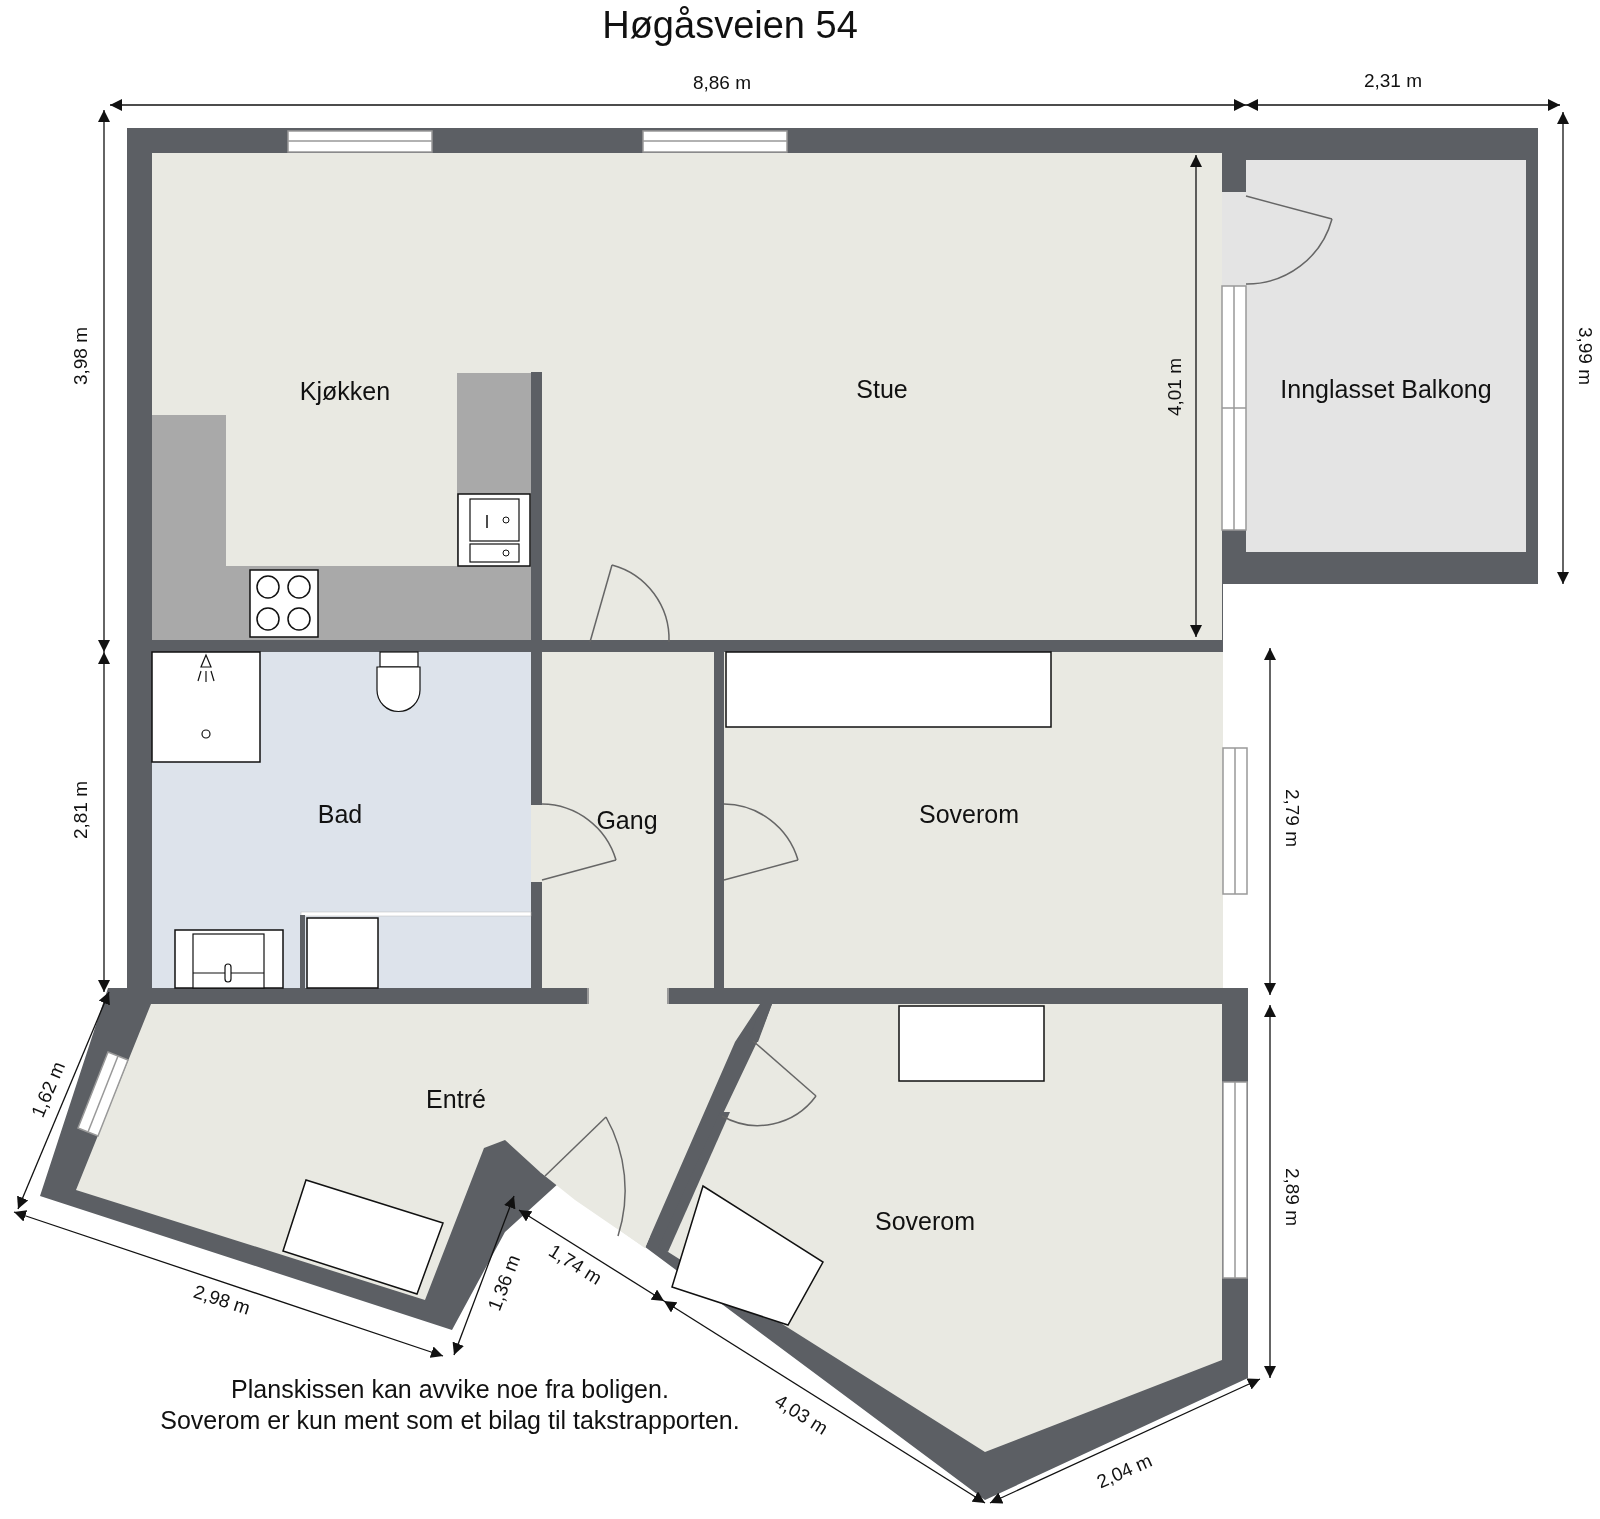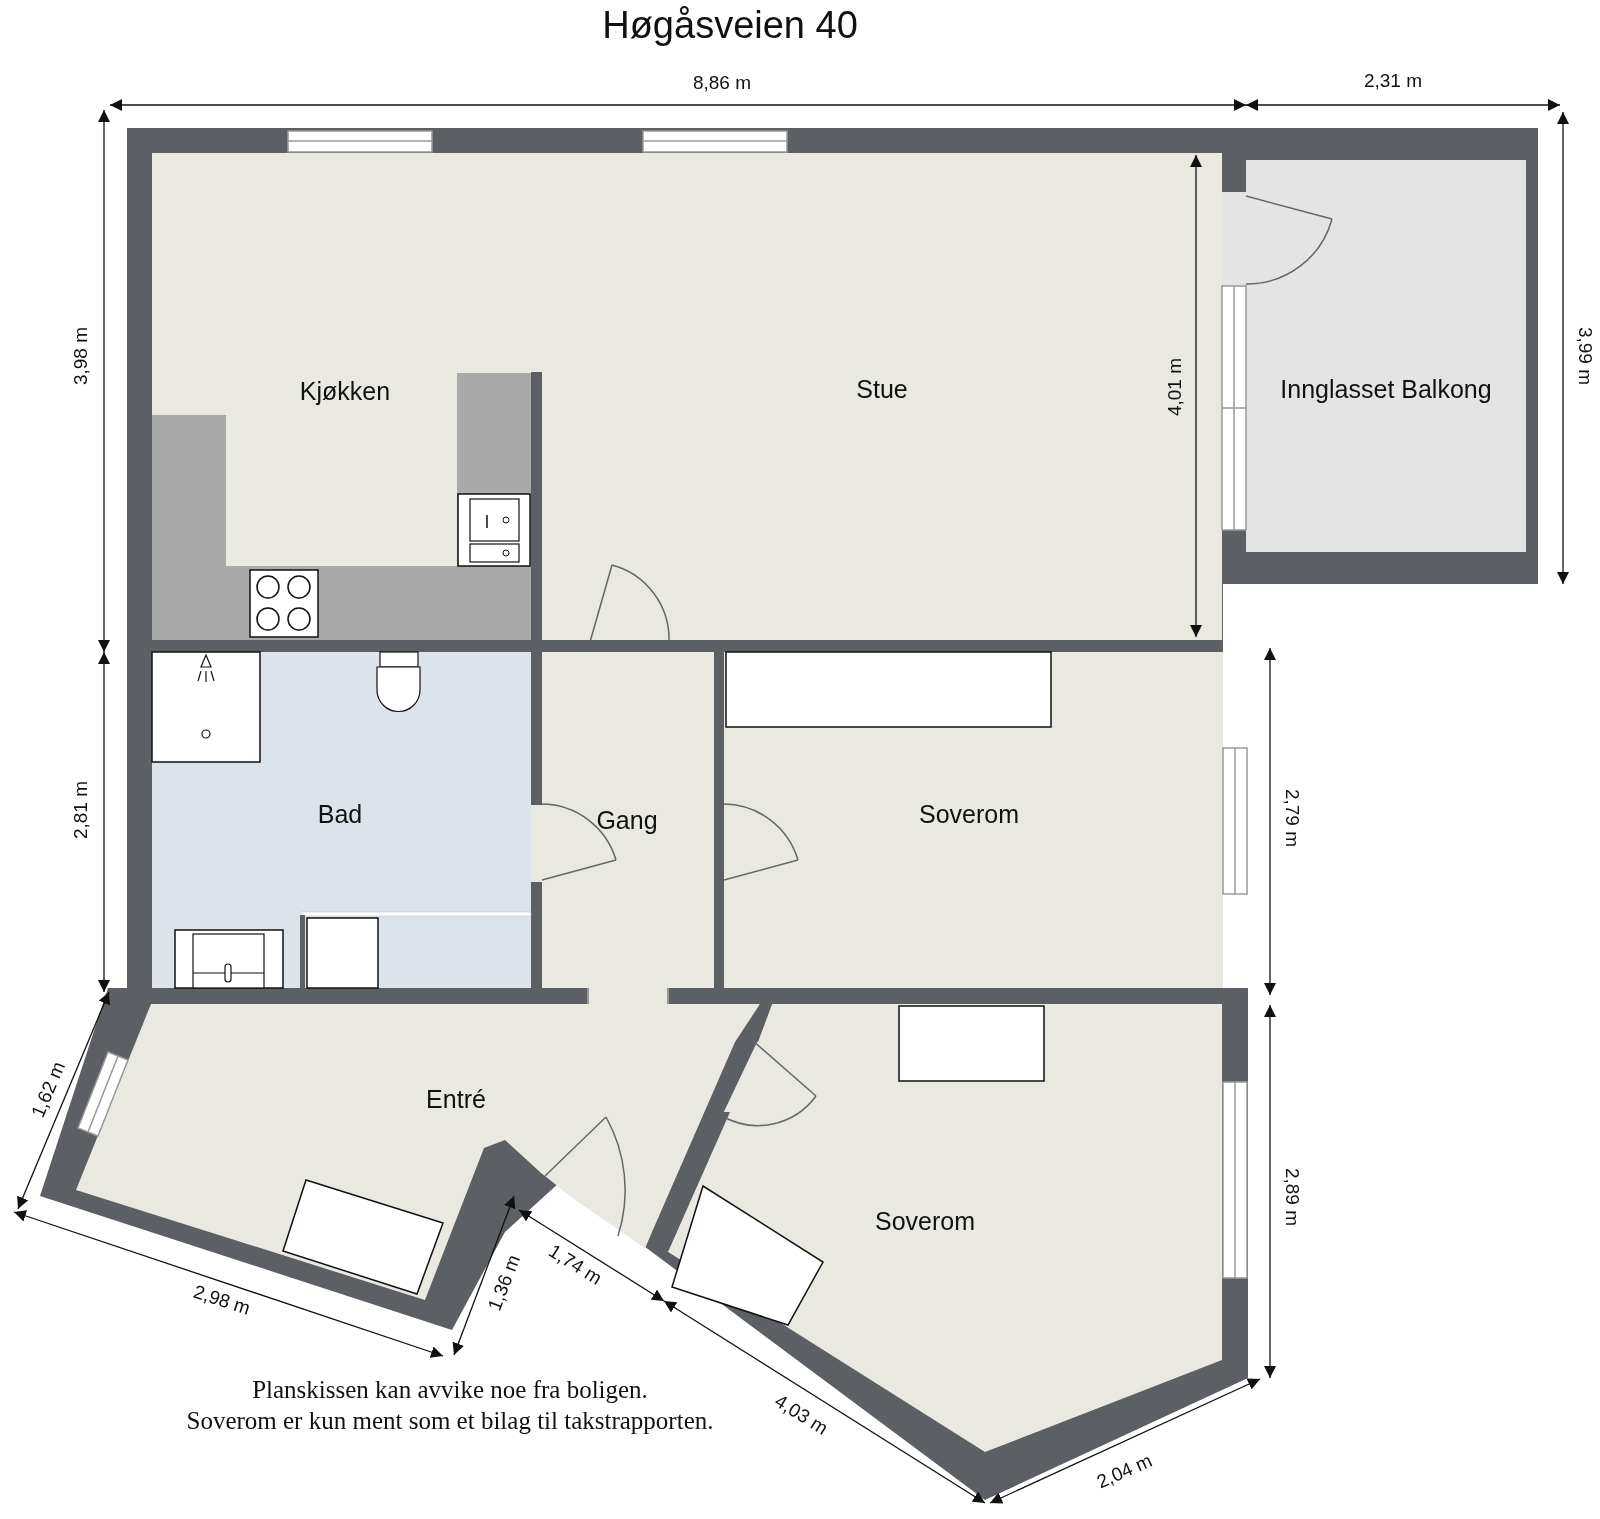--- a/index.html
+++ b/index.html
@@ -1,26 +1,26 @@
 <!DOCTYPE html>
 <html><head>
 <meta charset="utf-8">
 <style>
   html, body { margin: 0; padding: 0; background: #ffffff; }
   body { width: 1600px; height: 1519px; position: relative; overflow: hidden; font-family: "Liberation Sans", sans-serif; }
   #plan { position: absolute; left: 0; top: 0; }
   .title { position: absolute; left: 0; width: 1460px; top: 4px; text-align: center; font-size: 38px; color: #111; }
   .room-label { font-family: "Liberation Sans", sans-serif; font-size: 25px; fill: #111; }
   .dim-label { font-family: "Liberation Sans", sans-serif; font-size: 19px; fill: #111; }
-  .disclaimer { position: absolute; left: 100px; width: 700px; top: 1374px; text-align: center; font-size: 25px; line-height: 31px; color: #111; font-family: Liberation Serif, serif; }
+  .disclaimer { position: absolute; left: 100px; width: 700px; top: 1374px; text-align: center; font-size: 25px; line-height: 31px; color: #111; }
 </style>
 </head>
 <body>
 
-<div class="title">Høgåsveien 40</div>
+<div class="title">Høgåsveien 54</div>
 
 <svg id="plan" width="1600" height="1519" viewBox="0 0 1600 1519" xmlns="http://www.w3.org/2000/svg">
   <defs>
     <marker id="arr" viewBox="0 0 10 10" refX="10" refY="5" markerWidth="12" markerHeight="12" orient="auto-start-reverse" markerUnits="userSpaceOnUse">
       <path d="M0,0 L10,5 L0,10 z" fill="#111"></path>
     </marker>
   </defs>
 
   <g fill="#5c5f64">
 

